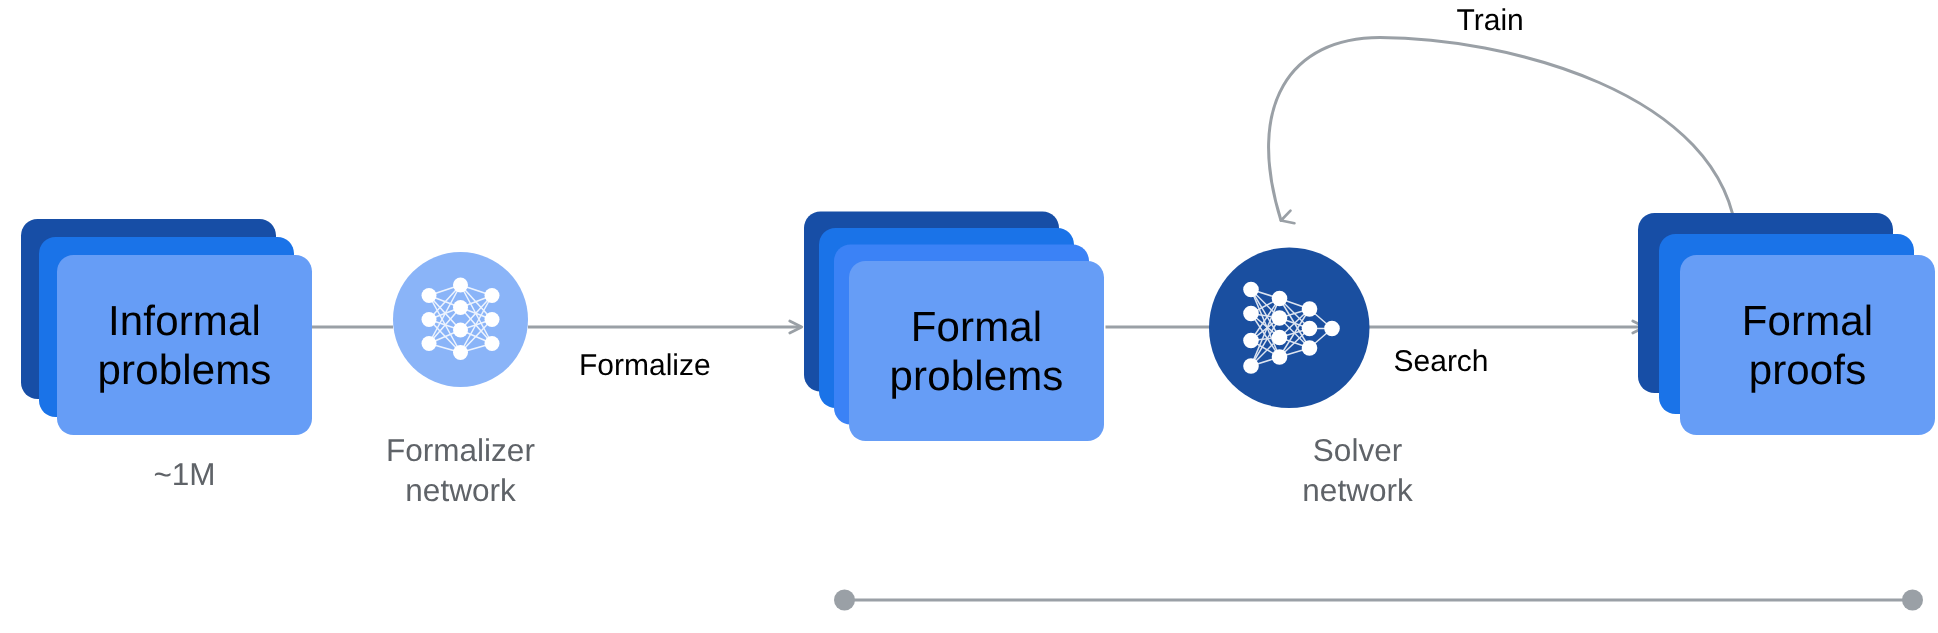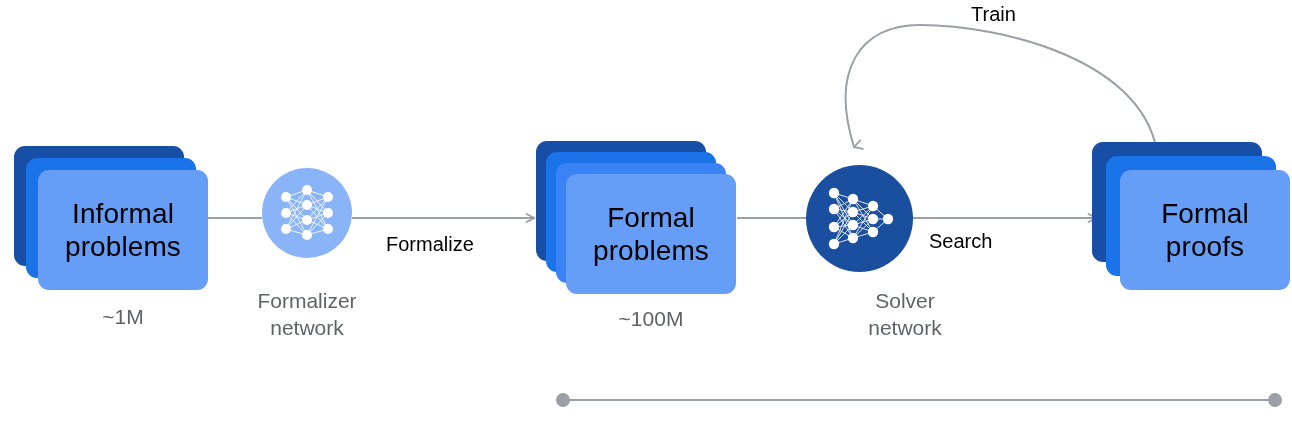--- a/index.html
+++ b/index.html
@@ -165,21 +165,20 @@
 
   <div class="stack" style="left:536px; top:141px; width:200px; height:155px;">
     <div class="sheet" style="left:0px; top:0px; width:170px; height:120px; background:#174ea6;"></div>
     <div class="sheet" style="left:10px; top:11px; width:170px; height:120px; background:#1a73e8;"></div>
     <div class="sheet" style="left:20px; top:22px; width:170px; height:120px; background:#3b82f6;"></div>
     <div class="sheet front" style="left:30px; top:33px; width:170px; height:120px; background:#669df6;">
       <span class="sheet-text">Formal
 problems</span>
     </div>
   </div>
-  <div class="node-caption" style="left:566px; top:305px; width:170px;">~100M</div>
 
   <div class="circle-node" style="left:806px; top:165px; width:107px; height:107px; background:#1a4fa0;">
     <svg width="74" height="74" viewBox="0 0 74 74">
       <g stroke="#ffffff" stroke-width="1" opacity="0.85" fill="none">
         <line x1="11" y1="11" x2="30" y2="17"></line>
         <line x1="11" y1="11" x2="30" y2="30"></line>
         <line x1="11" y1="11" x2="30" y2="43"></line>
         <line x1="11" y1="11" x2="30" y2="56"></line>
         <line x1="11" y1="27" x2="30" y2="17"></line>
         <line x1="11" y1="27" x2="30" y2="30"></line>

